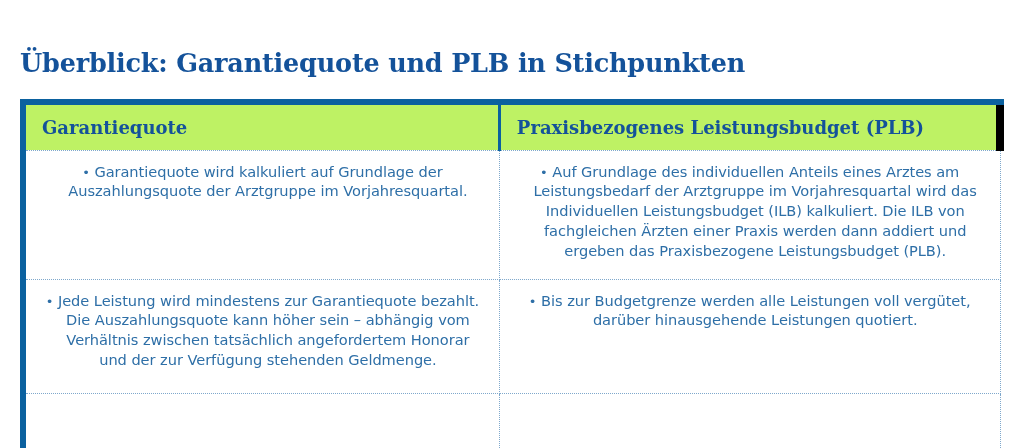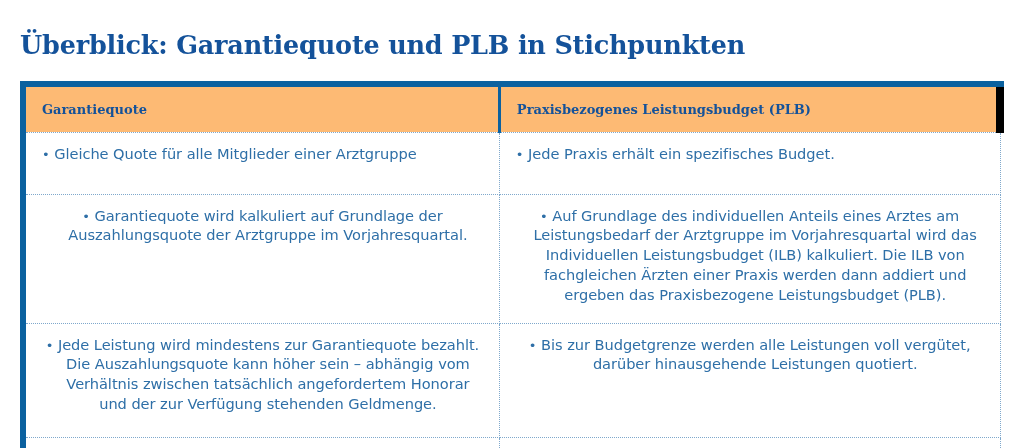--- a/index.html
+++ b/index.html
@@ -26,21 +26,21 @@
 
   
   .page-title {
     font-family: "DejaVu Serif", "Liberation Serif", serif;
     font-weight: bold;
     font-size: 25.5px;
     line-height: 1.1;
     color: #14529a;
     letter-spacing: -0.2px;
     padding-top: 31px;
-    margin: 0 0 22px 0;
+    margin: 18px 0 22px 0;
     white-space: nowrap;
   }
 
   
   .table-wrap {
     position: relative;
     width: 984px;
     border-left: 6px solid #0b619f;
     border-top: 6px solid #0b619f;
     border-bottom: 6px solid #0b619f;
@@ -56,30 +56,30 @@
     background: #ffffff;
   }
 
   col.col-left  { width: 48.6%; }
   col.col-right { width: 51.4%; }
 
   
   thead th {
     font-family: "DejaVu Serif", "Liberation Serif", serif;
     font-weight: bold;
-    font-size: 13px;
+    font-size: 18px;
     line-height: 1.1;
     color: #14529a;
     text-align: left;
     vertical-align: middle;
     padding: 12px 14px 11px 16px;
     height: 45px;
     box-sizing: border-box;
     border-bottom: 1.5px dotted #7fa8cc;
-    background: #fdba74;
+    background: #bef264;
     white-space: nowrap;
   }
   thead th.th-left {
     border-right: 3px solid #0b619f;
   }
   thead th.th-right {
     border-right: 8px solid #000000;
   }
 
   
@@ -131,28 +131,20 @@
 
       <thead>
         <tr>
           <th class="th-left">Garantiequote</th>
           <th class="th-right">Praxisbezogenes Leistungsbudget (PLB)</th>
         </tr>
       </thead>
 
       <tbody>
 
-        <tr class="r1">
-          <td>
-            <p class="cell-text"><span class="bullet">•</span> <span>Gleiche Quote für alle Mitglieder einer Arztgruppe</span></p>
-          </td>
-          <td>
-            <p class="cell-text"><span class="bullet">•</span> <span>Jede Praxis erhält ein spezifisches Budget.</span></p>
-          </td>
-        </tr>
 
         <tr class="r2">
           <td>
             <p class="cell-text"><span class="bullet">•</span> <span>Garantiequote wird kalkuliert auf Grundlage der Auszahlungsquote der Arztgruppe im Vorjahresquartal.</span></p>
           </td>
           <td>
             <p class="cell-text"><span class="bullet">•</span> <span>Auf Grundlage des individuellen Anteils eines Arztes am Leistungsbedarf der Arztgruppe im Vorjahresquartal wird das Individuellen Leistungsbudget (ILB) kalkuliert. Die ILB von fachgleichen Ärzten einer Praxis werden dann addiert und ergeben das Praxisbezogene Leistungsbudget (PLB).</span></p>
           </td>
         </tr>
 

